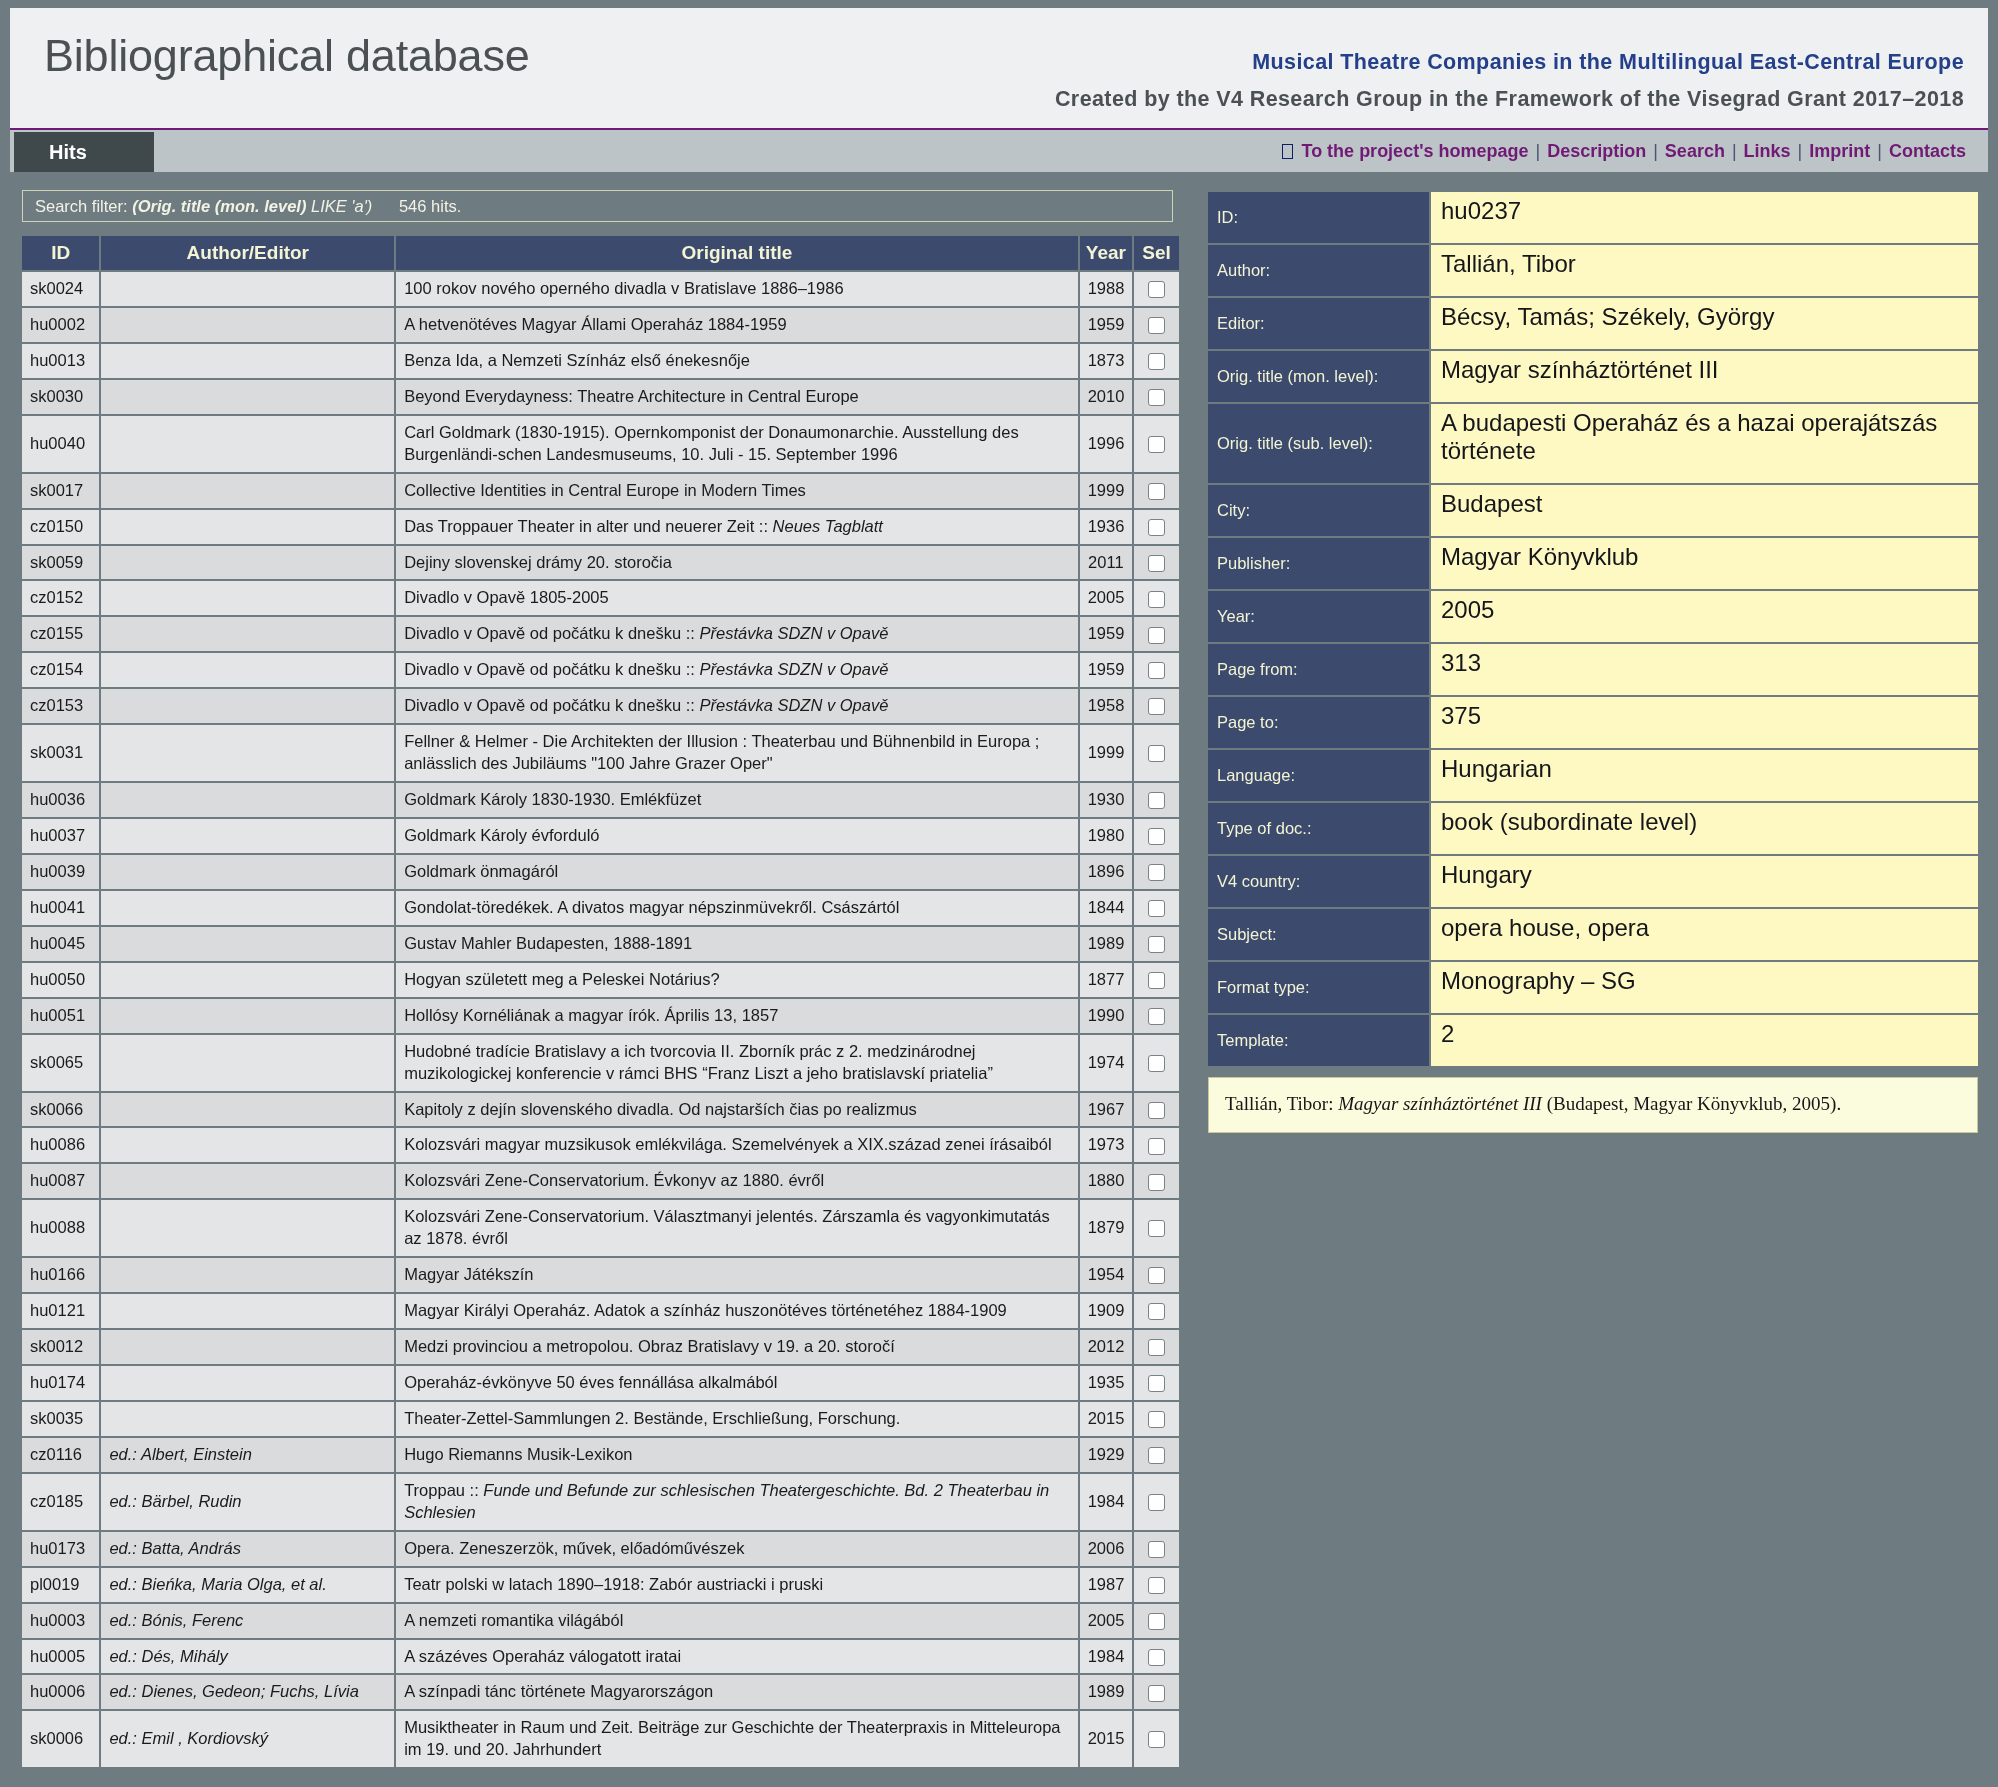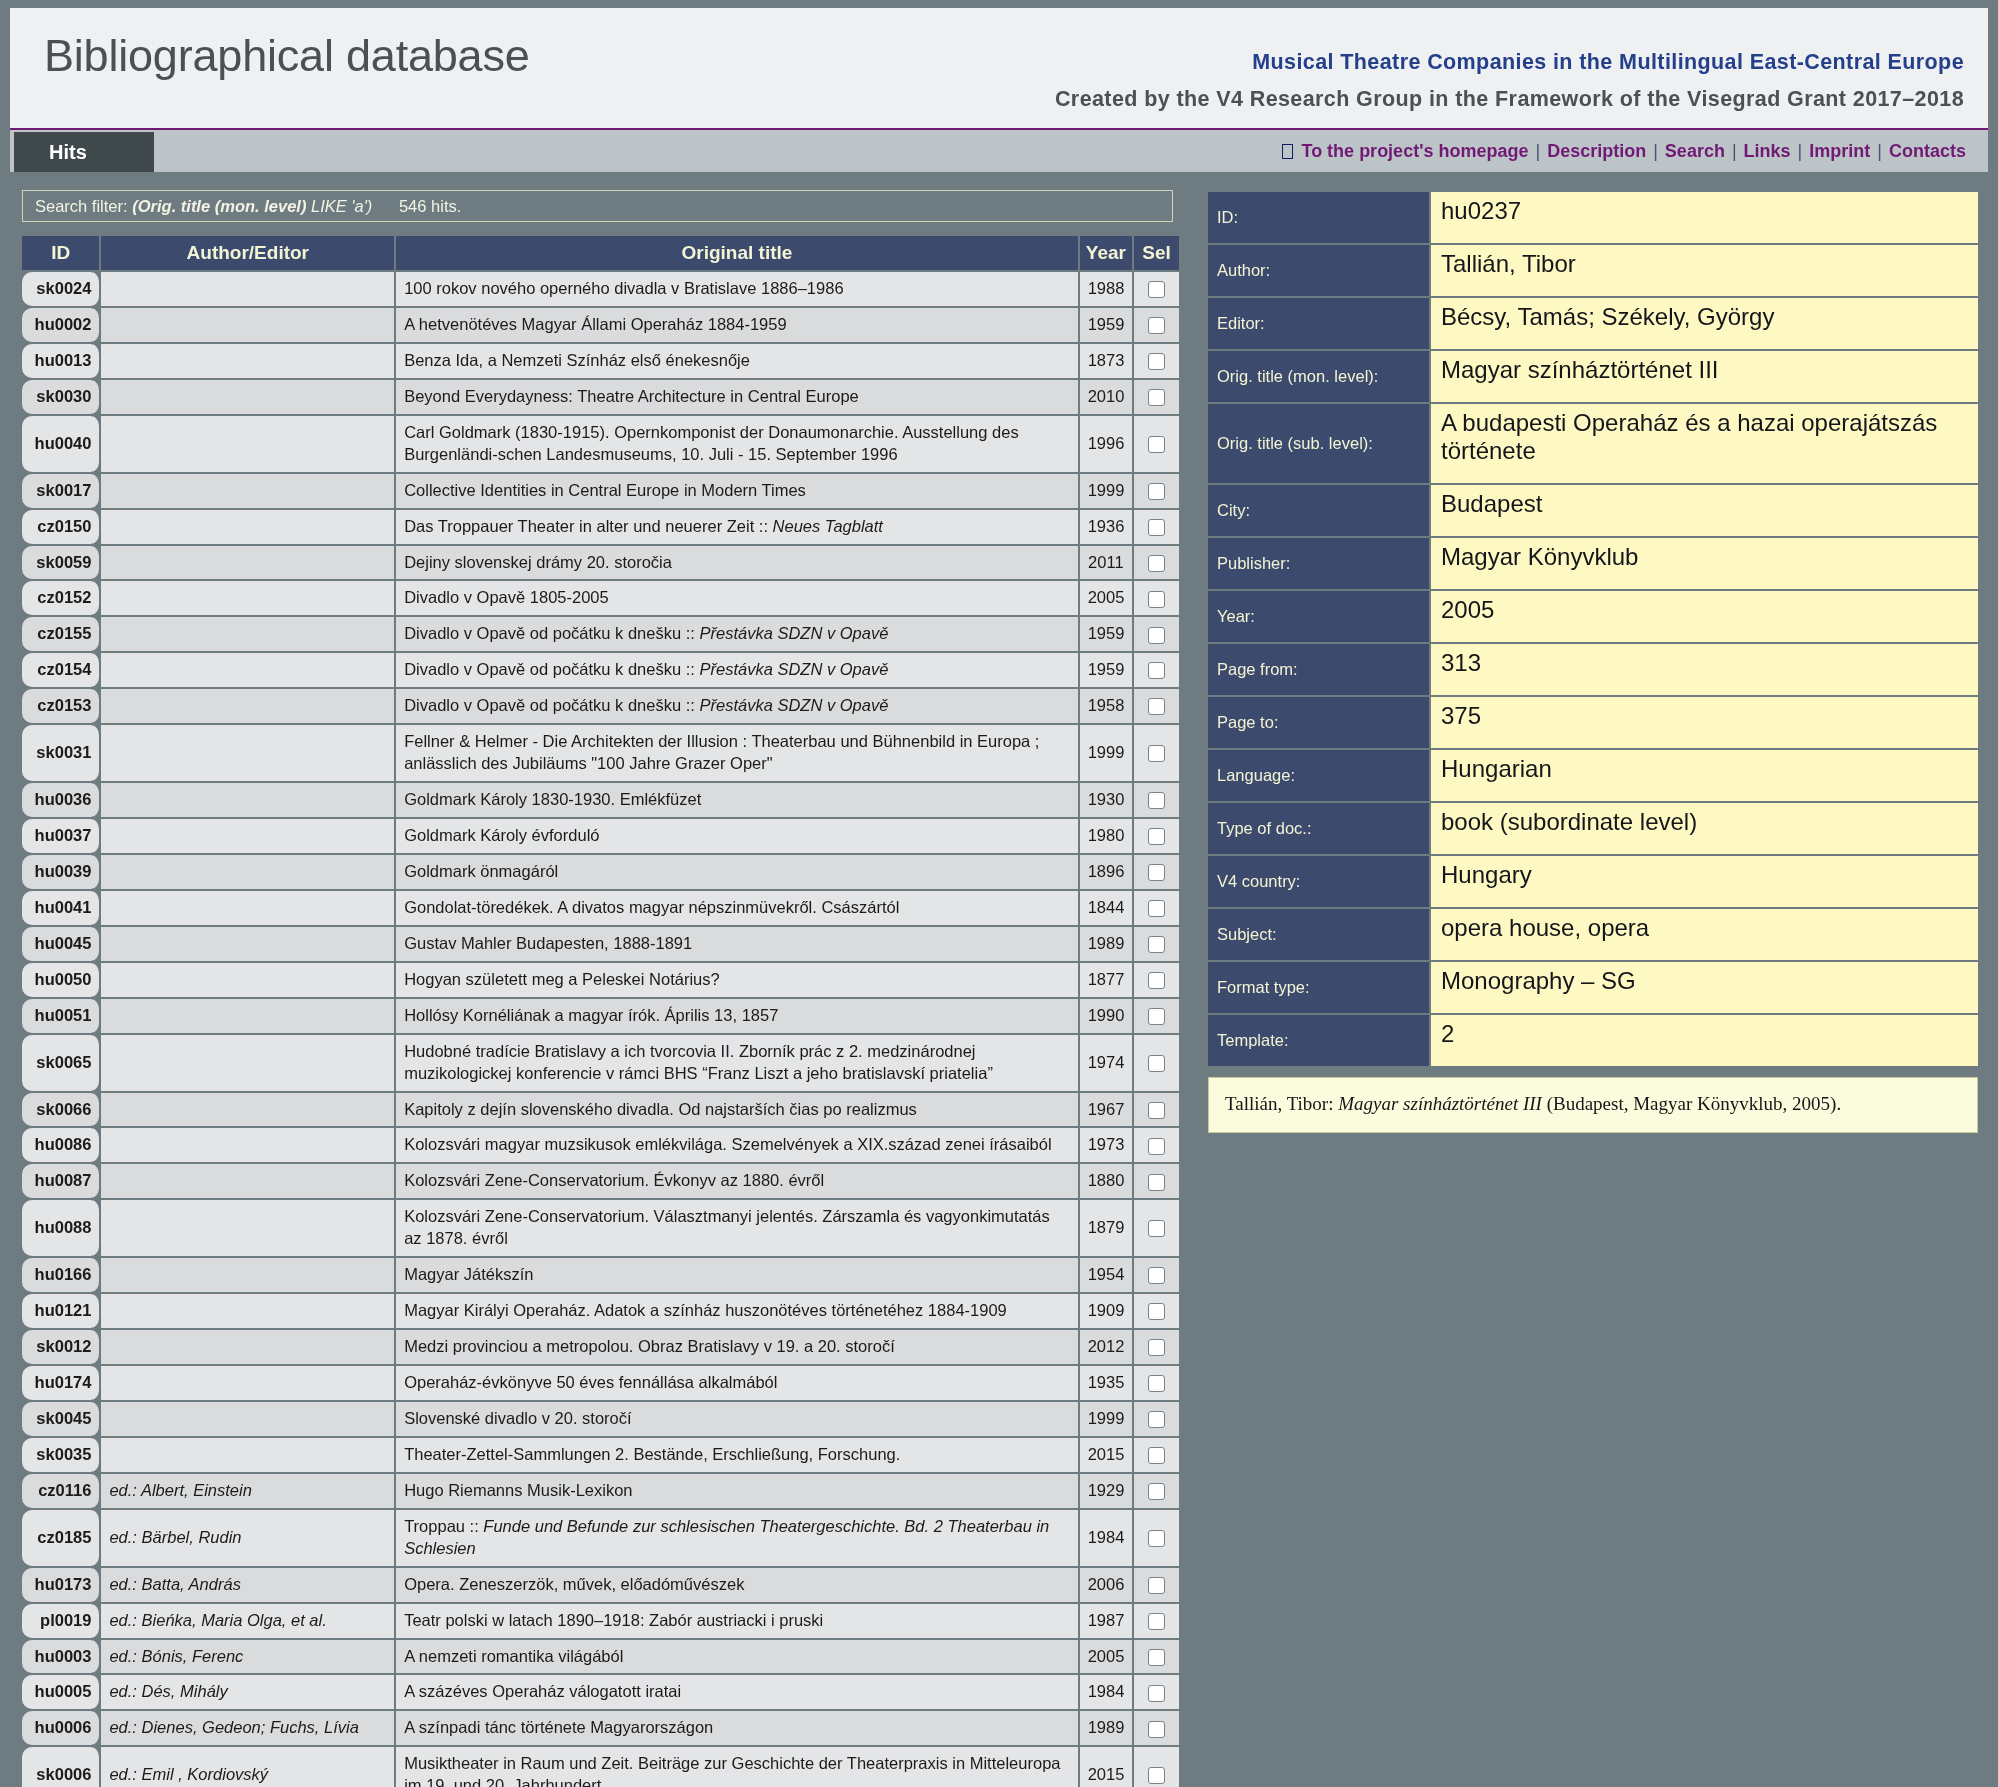--- a/index.html
+++ b/index.html
@@ -153,24 +153,24 @@
   }
   table.hits td:last-child { border-right: none; }
   table.hits tr.alt td { background: #d9dbdd; }
   .col-id   { width: 76px; }
   .col-auth { width: 282px; }
   .col-title{ width: 654px; }
   .col-year { width: 52px; }
   .col-sel  { width: 43px; }
   td.cell-id {
     color: #16246e;
-    font-weight: bold;
+    font-weight: normal;
     font-size: 17.5px;
-    text-align: right;
-    padding-left: 0; padding-right: 0; border-radius: 10px;
+    text-align: left;
+    padding-left: 0; padding-right: 0;
   }
   td.cell-auth {
     font-style: italic;
     font-size: 16px;
     padding-left: 10px;
   }
   td.cell-title { padding-left: 12px; }
   td.cell-title i { font-style: italic; }
   td.cell-year { text-align: center; font-size: 16.5px; padding-left: 0; padding-right: 0; margin-top: 40px;}
   td.cell-sel  { text-align: center; padding: 0; }
@@ -469,27 +469,20 @@
             <td class="cell-year">2012</td>
             <td class="cell-sel"><span class="chk"></span></td>
           </tr>
           <tr>
             <td class="cell-id">hu0174</td>
             <td class="cell-auth"></td>
             <td class="cell-title"><span>Operaház-évkönyve 50 éves fennállása alkalmából</span></td>
             <td class="cell-year">1935</td>
             <td class="cell-sel"><span class="chk"></span></td>
           </tr>
-          <tr class="alt">
-            <td class="cell-id">sk0045</td>
-            <td class="cell-auth"></td>
-            <td class="cell-title"><span>Slovenské divadlo v 20. storočí</span></td>
-            <td class="cell-year">1999</td>
-            <td class="cell-sel"><span class="chk"></span></td>
-          </tr>
           <tr>
             <td class="cell-id">sk0035</td>
             <td class="cell-auth"></td>
             <td class="cell-title"><span>Theater-Zettel-Sammlungen 2. Bestände, Erschließung, Forschung.</span></td>
             <td class="cell-year">2015</td>
             <td class="cell-sel"><span class="chk"></span></td>
           </tr>
           <tr class="alt">
             <td class="cell-id">cz0116</td>
             <td class="cell-auth">ed.: Albert, Einstein</td>

